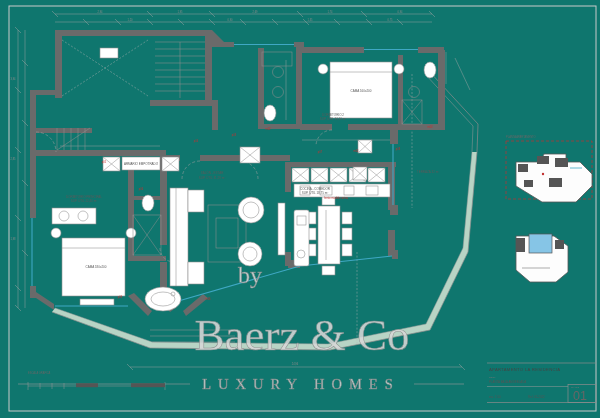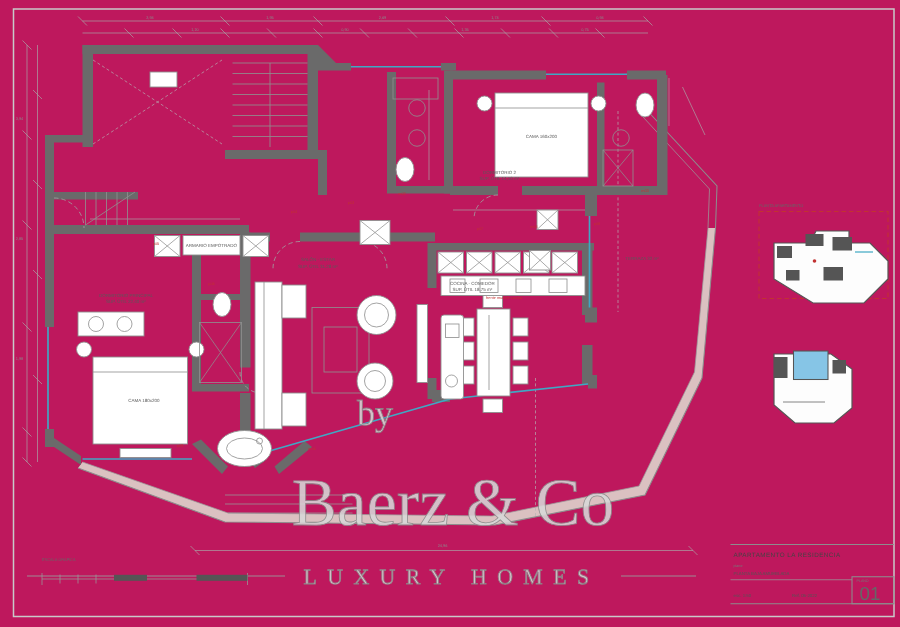--- a/index.html
+++ b/index.html
@@ -1,17 +1,17 @@
 <!DOCTYPE html>
 <html style="--wall: #6a6a6a; --glazing: #3fa8c4; --red: #c23232; --green: #e2ecdb; --pool: #86c5e6; --frame: #c9c9c9;"><head>
 <meta charset="utf-8">
 <style>
   html,body{margin:0;padding:0;background:#e8e8e8;}
   .sheet{
-    position:relative;width:600px;height:418px;background:#be185d;
+    position:relative;width:600px;height:418px;background:#0f766e;
     font-family:"Liberation Sans",sans-serif;overflow:hidden;
     box-shadow:0 0 4px rgba(0,0,0,.25);
   }
   svg{position:absolute;left:0;top:0;}
   :root{
     --wall:#6a6a6a; --glazing:#3fa8c4; --red:#c23232;
     --green:#e2ecdb; --pool:#86c5e6; --frame:#c9c9c9;
   }
   .wall{fill:var(--wall);stroke:none;}
   .thin{stroke:#8d8d8d;stroke-width:.7;fill:none;}

